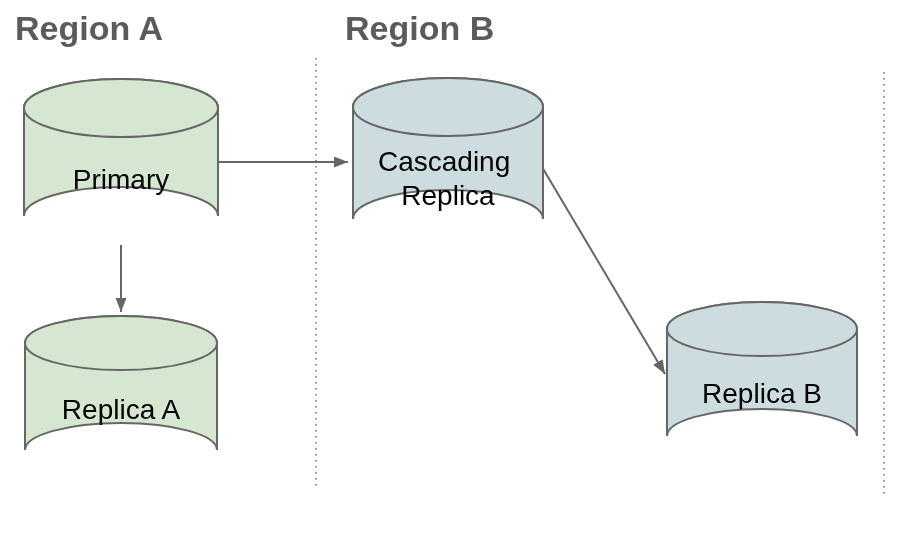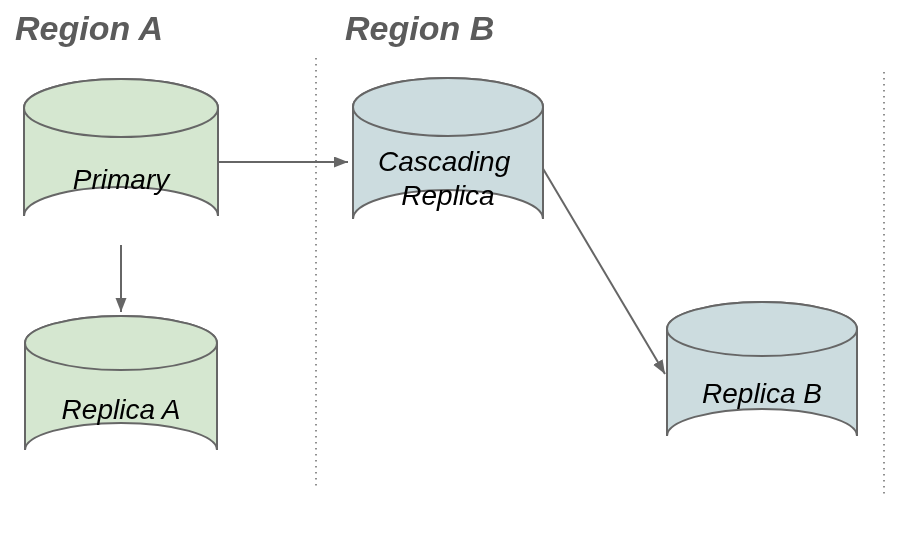--- a/index.html
+++ b/index.html
@@ -9,21 +9,20 @@
     width: 910px;
     height: 534px;
     overflow: hidden;
     font-family: "Liberation Sans", sans-serif;
   }
   .canvas-wrap {
     position: relative;
     width: 810px;
     height: 534px;
     background: #ffffff;
-    font-style: italic;
   }
   svg { display: block; }
   .region-label {
     font-family: "Liberation Sans", sans-serif;
     font-size: 34px;
     font-weight: bold;
     fill: #5b5b5b;
   }
   .node-label {
     font-family: "Liberation Sans", sans-serif;

